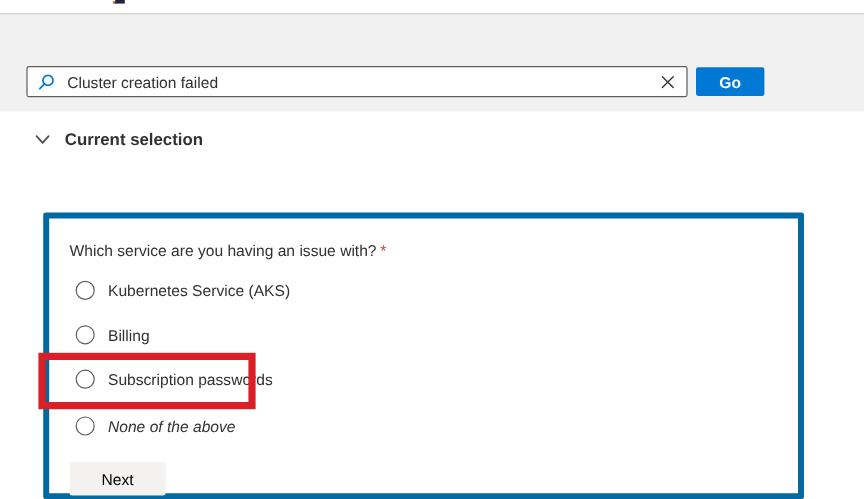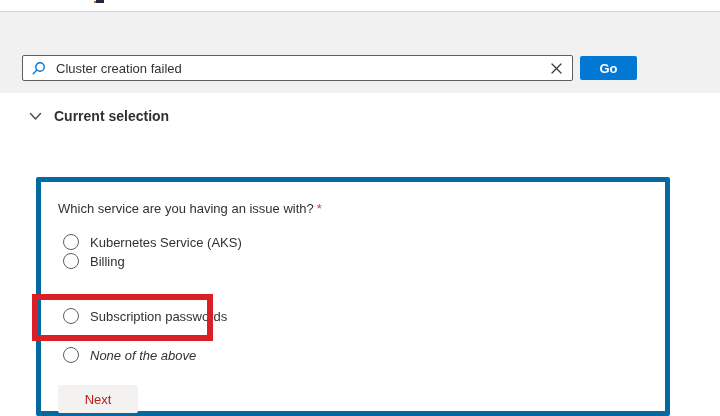--- a/index.html
+++ b/index.html
@@ -51,27 +51,27 @@
   .question{left:17px;top:19px;font-size:13px;color:#323130;white-space:nowrap;}
   .req{color:#c84031;margin-left:3px;}
 
   .opt{left:22px;height:18px;display:flex;align-items:flex-end;gap:11px;cursor:pointer;}
   .radio{
     width:16px;height:16px;box-sizing:border-box;border:1px solid #605e5c;border-radius:50%;
     background:#ffffff;flex:0 0 auto;
   }
   .opt-label{font-size:13px;color:#323130;white-space:nowrap;}
   .opt1{top:50px;}
-  .opt2{top:69px;}
+  .opt2{top:87px;}
   .opt3{top:124px;}
   .opt4{top:163px;font-style:italic;}
 
   .next-btn{
     left:17px;top:203px;width:80px;height:28px;
-    background:#f3f2f1;color:#b91c1c;border:none;border-radius:2px;
+    background:#f3f2f1;color:#000000;border:none;border-radius:2px;
     font-family:"Liberation Sans", sans-serif;font-size:13px;
     display:flex;align-items:center;justify-content:center;cursor:default;
   }
 
   .annotation{
     left:32px;top:294px;width:181px;height:47px;box-sizing:border-box;
     border:6px solid #db1f26;pointer-events:none;
   }
 </style>
 </head>

